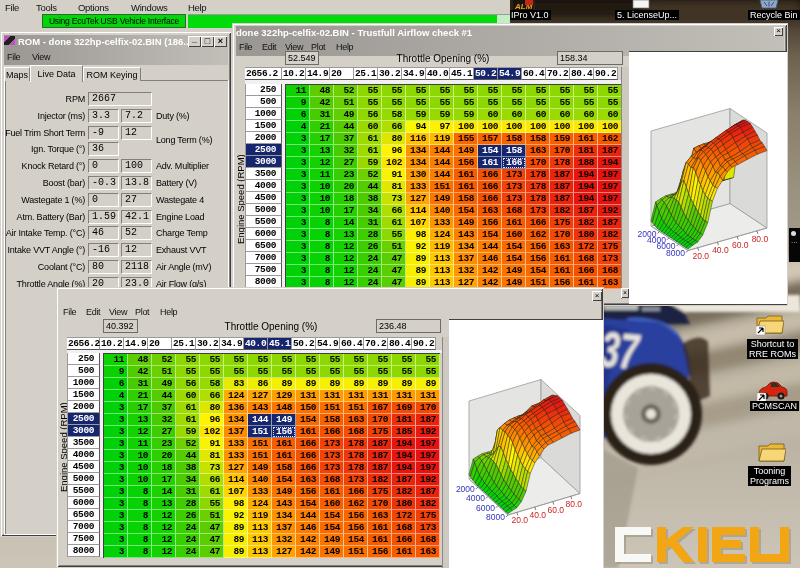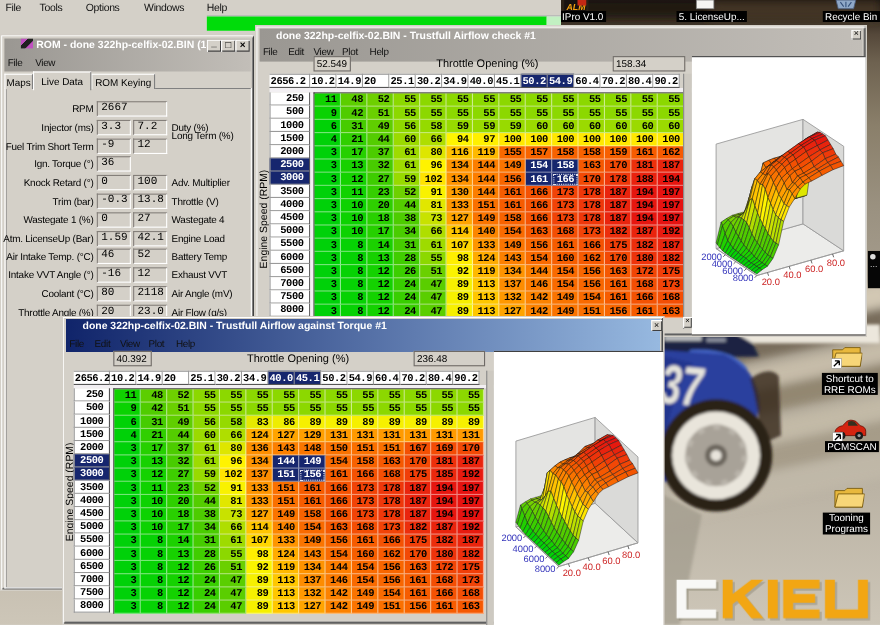--- a/index.html
+++ b/index.html
@@ -1,18 +1,18 @@
 <!DOCTYPE html>
 <html><head><meta charset="utf-8"><style>
 *{margin:0;padding:0;box-sizing:border-box}
 html,body{width:800px;height:568px;overflow:hidden;font-family:"Liberation Sans",sans-serif;background:#d4d0c8}
 .abs{position:absolute}
 .win{position:absolute;background:#d4d0c8;border:1px solid #d4d0c8;
 box-shadow:inset 1px 1px 0 #ffffff,inset -1px -1px 0 #404040,inset 2px 2px 0 #d4d0c8,inset -2px -2px 0 #808080}
-.tb{position:absolute;left:3px;right:3px;height:30px;color:#fff;font-weight:bold;font-size:9.5px;line-height:14px;padding-left:15px;white-space:nowrap;overflow:hidden}
+.tb{position:absolute;left:3px;right:3px;height:30px;color:#fff;font-weight:bold;font-size:9.5px;line-height:14px;padding-left:0;white-space:nowrap;overflow:hidden}
 .tb.inactive{background:linear-gradient(90deg,#9a9792,#c2beb8)}
 .tb.active{background:linear-gradient(90deg,#10246a,#97b9e0)}
 .menu{position:absolute;font-size:9px;letter-spacing:-0.3px;color:#111;height:13px;line-height:13px}
 .vbox{position:absolute;height:14px;border:1px solid #6e6a66;background:#d4d0c8;font-size:9px;line-height:12px;padding-left:2px;color:#000}
 .hc{display:inline-block;height:13px;background:#fff;border-right:1px solid #9a9a9a;border-top:1px solid #9a9a9a;border-bottom:1px solid #555;font-family:"Liberation Mono",monospace;font-weight:bold;font-size:9.5px;line-height:12px;text-align:left;padding-left:1px;vertical-align:top;color:#000;letter-spacing:-0.4px}
 .rh{height:12px;background:#fff;border-bottom:1px solid #9a9a9a;border-left:1px solid #9a9a9a;border-right:1px solid #555;font-family:"Liberation Mono",monospace;font-weight:bold;font-size:9.5px;line-height:11px;text-align:right;padding-right:5px;color:#000;letter-spacing:-0.4px}
 .r{height:12px;white-space:nowrap}
 .c{display:inline-block;width:24px;height:12px;border-right:1px solid rgba(255,255,255,0.55);border-bottom:1px solid rgba(255,255,255,0.45);font-family:"Liberation Mono",monospace;font-weight:bold;font-size:9.5px;line-height:11px;text-align:right;padding-right:3px;vertical-align:top;color:#000;letter-spacing:-0.4px}
 .c.f{outline:1px dotted rgba(255,255,255,0.85);outline-offset:-2px}
 .vlab{position:absolute;font-size:9.5px;color:#000;writing-mode:vertical-rl;transform:rotate(180deg);text-align:center}
@@ -150,20 +150,21 @@
 </g>
 </g>
 </svg></div>
 
 <div class="abs" style="left:0;top:0;width:510px;height:31px;background:#d4d0c8">
 <div class="menu" style="left:5px;top:1px;font-size:9.5px">File</div>
 <div class="menu" style="left:36px;top:1px;font-size:9.5px">Tools</div>
 <div class="menu" style="left:78px;top:1px;font-size:9.5px">Options</div>
 <div class="menu" style="left:131px;top:1px;font-size:9.5px">Windows</div>
 <div class="menu" style="left:188px;top:1px;font-size:9.5px">Help</div>
+<div class="abs" style="left:42px;top:14px;width:144px;height:14px;background:#00d60a;border:1px solid #2a6a2a;color:#000;font-size:8.5px;letter-spacing:-0.2px;line-height:12px;text-align:center;white-space:nowrap;overflow:hidden">Using EcuTek USB Vehicle Interface</div>
 <div class="abs" style="left:188px;top:14px;width:322px;height:14px;background:#fff;border-top:1px solid #9a9a9a">
       <div style="position:absolute;left:0;top:0;width:309px;height:13px;background:#00dc0a"></div>
       <div style="position:absolute;left:309px;top:0;width:13px;height:13px;background:#c2f0c2"></div>
     </div>
 </div>
 
 <div class="win" style="left:0;top:31px;width:232px;height:506px">
 <div class="tb inactive" style="top:3px">
 <span style="display:inline-block;width:11px;height:9px;background:linear-gradient(135deg,#c050c0 30%,#202020 32%,#202020 65%,#c050c0 67%);margin-right:3px"></span>ROM - done 322hp-celfix-02.BIN (186...</div>
 <div class="btn" style="right:30px;top:4px"><span style="position:relative;top:-2px">_</span></div>
@@ -178,43 +179,43 @@
 <div class="abs" style="left:82px;top:35px;width:58px;height:14px;background:#d4d0c8;border:1px solid #808080;border-bottom:none;border-top-color:#fff;border-left-color:#fff;font-size:9px;text-align:center;line-height:14px">ROM Keying</div>
 <div class="ll" style="top:60px">RPM</div>
     <div class="lb" style="top:60px;left:87px;width:64px">2667</div>
     <div class="ll" style="top:77px">Injector (ms)</div>
     <div class="lb" style="top:77px;left:87px;width:31px">3.3</div>
     <div class="lb" style="top:77px;left:120px;width:31px">7.2</div>
     <div class="lr" style="top:77px">Duty (%)</div>
     <div class="ll" style="top:94px">Fuel Trim Short Term</div>
     <div class="lb" style="top:94px;left:87px;width:31px">-9</div>
     <div class="lb" style="top:94px;left:120px;width:31px">12</div>
-    <div class="lr" style="top:84px">Long Term (%)</div>
+    <div class="lr" style="top:101px">Long Term (%)</div>
     <div class="ll" style="top:110px">Ign. Torque (°)</div>
     <div class="lb" style="top:110px;left:87px;width:31px">36</div>
     <div class="ll" style="top:127px">Knock Retard (°)</div>
     <div class="lb" style="top:127px;left:87px;width:31px">0</div>
     <div class="lb" style="top:127px;left:120px;width:31px">100</div>
     <div class="lr" style="top:127px">Adv. Multiplier</div>
-    <div class="ll" style="top:144px">Trim (bar)</div>
+    <div class="ll" style="top:144px">Boost (bar)</div>
     <div class="lb" style="top:144px;left:87px;width:31px">-0.3</div>
     <div class="lb" style="top:144px;left:120px;width:31px">13.8</div>
-    <div class="lr" style="top:144px">Throttle (V)</div>
+    <div class="lr" style="top:144px">Battery (V)</div>
     <div class="ll" style="top:161px">Wastegate 1 (%)</div>
     <div class="lb" style="top:161px;left:87px;width:31px">0</div>
     <div class="lb" style="top:161px;left:120px;width:31px">27</div>
     <div class="lr" style="top:161px">Wastegate 4</div>
-    <div class="ll" style="top:178px">Atm. LicenseUp (Bar)</div>
+    <div class="ll" style="top:178px">Atm. Battery (Bar)</div>
     <div class="lb" style="top:178px;left:87px;width:31px">1.59</div>
     <div class="lb" style="top:178px;left:120px;width:31px">42.1</div>
     <div class="lr" style="top:178px">Engine Load</div>
     <div class="ll" style="top:194px">Air Intake Temp. (°C)</div>
     <div class="lb" style="top:194px;left:87px;width:31px">46</div>
     <div class="lb" style="top:194px;left:120px;width:31px">52</div>
-    <div class="lr" style="top:194px">Battery Temp</div>
+    <div class="lr" style="top:194px">Charge Temp</div>
     <div class="ll" style="top:211px">Intake VVT Angle (°)</div>
     <div class="lb" style="top:211px;left:87px;width:31px">-16</div>
     <div class="lb" style="top:211px;left:120px;width:31px">12</div>
     <div class="lr" style="top:211px">Exhaust VVT</div>
     <div class="ll" style="top:228px">Coolant (°C)</div>
     <div class="lb" style="top:228px;left:87px;width:31px">80</div>
     <div class="lb" style="top:228px;left:120px;width:31px">2118</div>
     <div class="lr" style="top:228px">Air Angle (mV)</div>
     <div class="ll" style="top:245px">Throttle Angle (%)</div>
     <div class="lb" style="top:245px;left:87px;width:31px">20</div>
@@ -504,21 +505,20 @@
         <line x1="88.4" y1="190.1" x2="89.4" y2="193.1" stroke="#555" stroke-width="0.8"></line>
         <text x="91.4" y="201.1" font-family="Liberation Sans, sans-serif" font-size="8.5" fill="#cc2222" text-anchor="middle">40.0</text>
         <line x1="108.2" y1="184.5" x2="109.2" y2="187.5" stroke="#555" stroke-width="0.8"></line>
         <text x="111.2" y="195.5" font-family="Liberation Sans, sans-serif" font-size="8.5" fill="#cc2222" text-anchor="middle">60.0</text>
         <line x1="127.9" y1="178.9" x2="128.9" y2="181.9" stroke="#555" stroke-width="0.8"></line>
         <text x="130.9" y="189.9" font-family="Liberation Sans, sans-serif" font-size="8.5" fill="#cc2222" text-anchor="middle">80.0</text>
       </svg></div>
 </div>
 
 <div class="win" style="left:56px;top:287px;width:548px;height:281px">
-<div class="tb active" style="top:2px">done 322hp-celfix-02.BIN - Trustfull Airflow against Torque #1</div>
 <div class="sx" style="right:1px;top:3px;width:10px;height:10px;font-size:8px;line-height:9px">×</div>
 <div class="menu" style="left:6px;top:18px">File</div>
 <div class="menu" style="left:29px;top:18px">Edit</div>
 <div class="menu" style="left:52px;top:18px">View</div>
 <div class="menu" style="left:78px;top:18px">Plot</div>
 <div class="menu" style="left:103px;top:18px">Help</div>
 <div class="vbox" style="left:46px;top:31px;width:35px">40.392</div>
 <div class="abs" style="left:114px;top:33px;width:200px;font-size:10px;text-align:center">Throttle Opening (%)</div>
 <div class="vbox" style="left:319px;top:31px;width:65px">236.48</div>
 <div class="vlab" style="left:1px;top:92px;height:134px">Engine Speed (RPM)</div>

